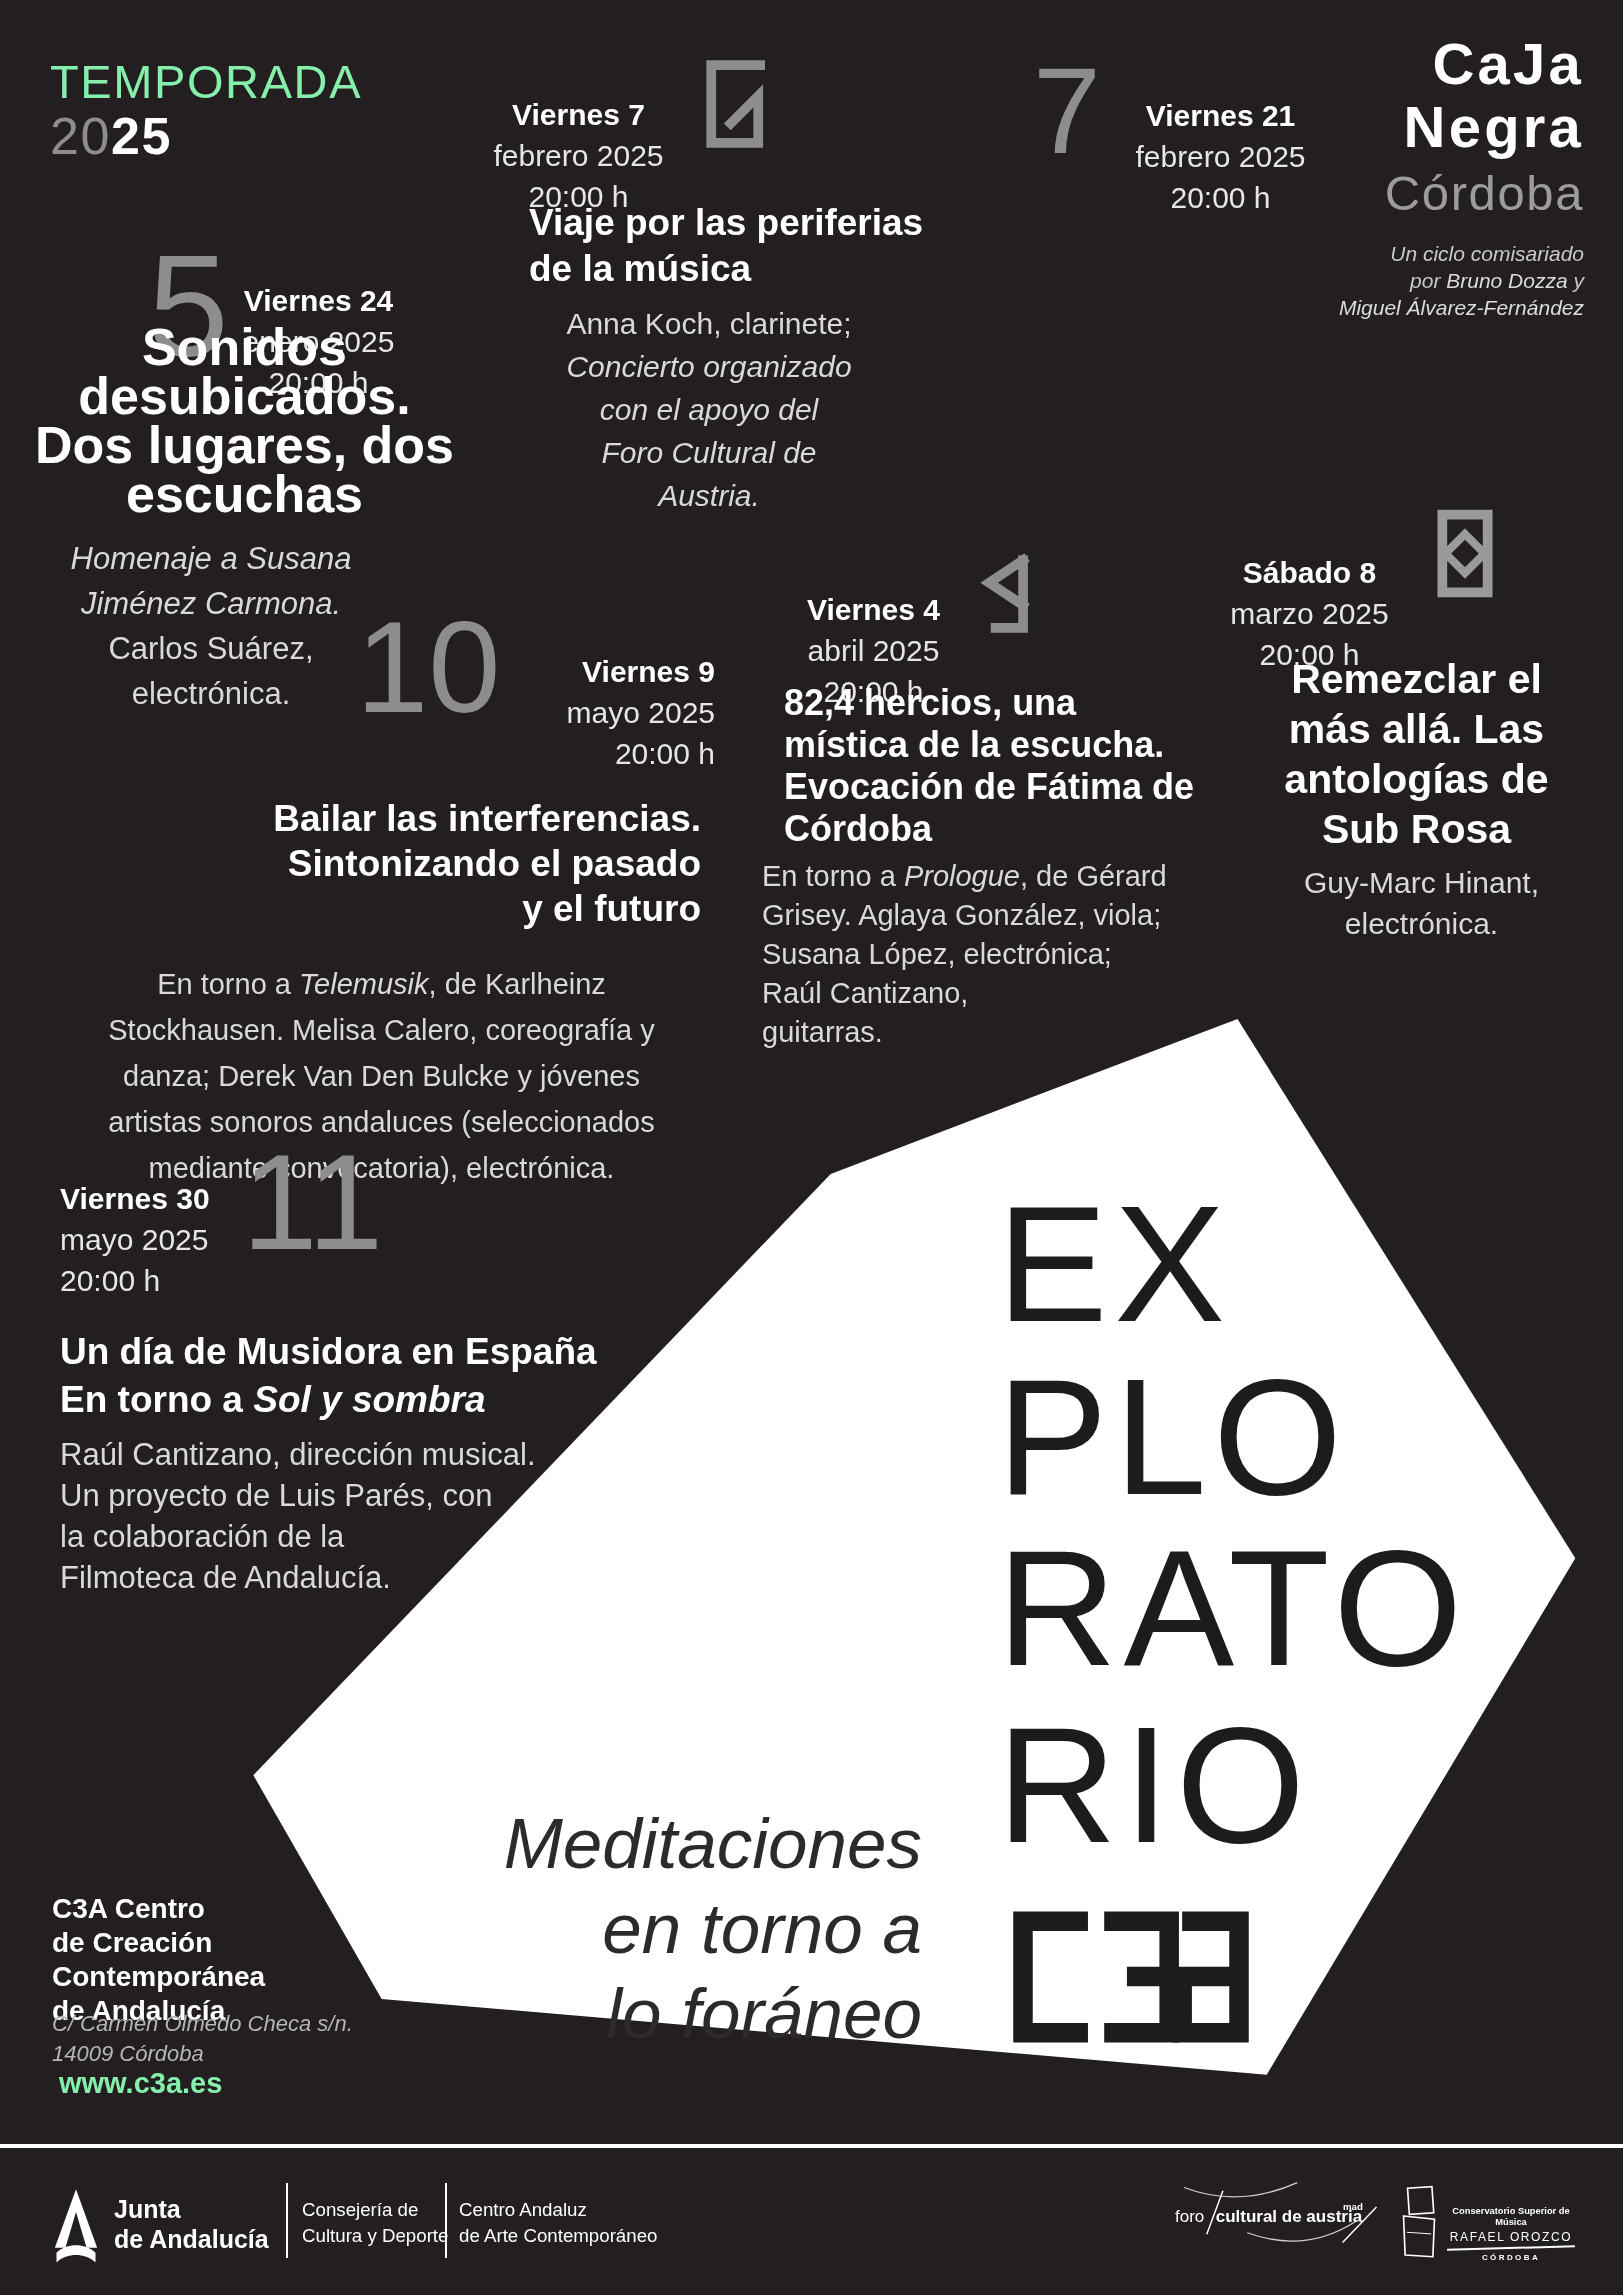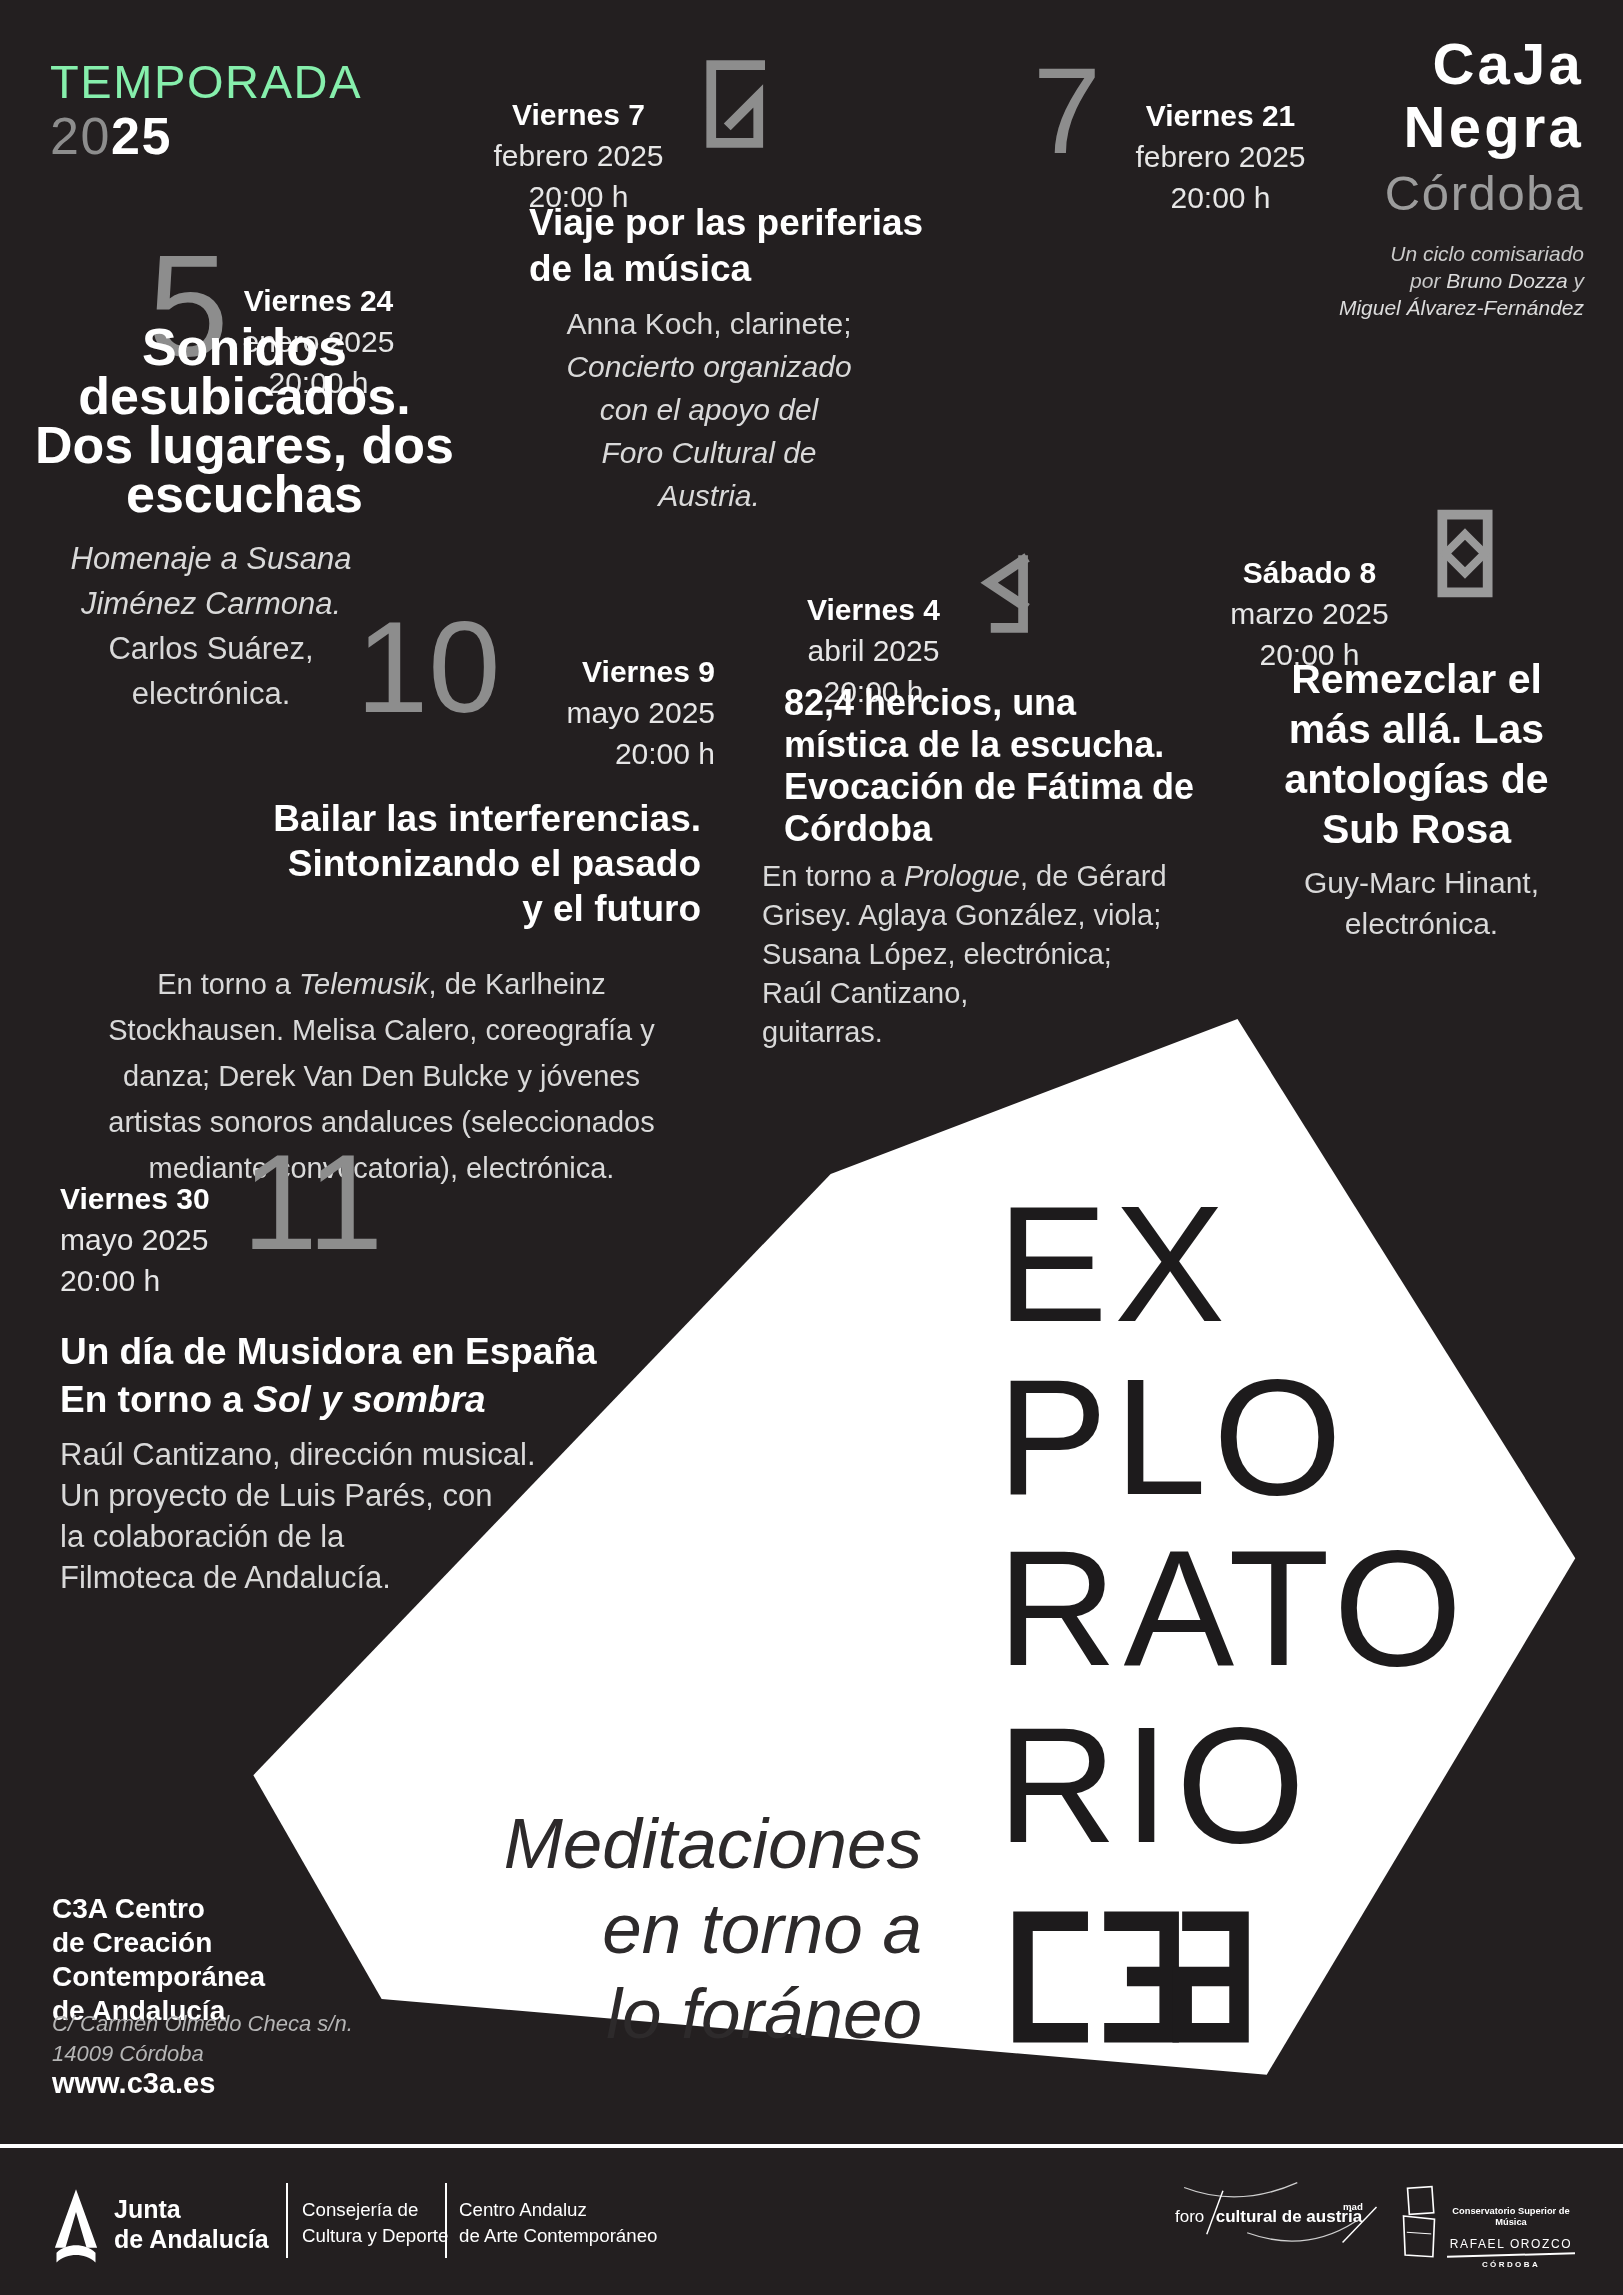--- a/index.html
+++ b/index.html
@@ -76,21 +76,21 @@
         letter-spacing:6.5px;font-weight:400;}
   #x1{top:1181px;}  #x2{top:1354px;}  #x3{top:1525px;}  #x4{top:1702px;}
   #c3asvg{position:absolute;left:1005px;top:1910px;}
 
   #tagline{position:absolute;left:430px;top:1801px;width:492px;text-align:right;
            font-style:italic;font-size:71px;line-height:85px;color:#2d2a2b;}
 
   
   #venuename{position:absolute;left:52px;top:1892px;font-size:28px;line-height:34px;font-weight:700;color:#fff;}
   #venueaddr{position:absolute;left:52px;top:2009px;font-size:22px;line-height:30px;font-style:italic;color:#b5b5b5;}
-  #venueweb{position:absolute;left:52px;top:2067px;font-size:29px;font-weight:700;color:#ffffff;}
+  #venueweb{position:absolute;left:59px;top:2067px;font-size:29px;font-weight:700;color:#86efac;}
 
   
   #sep{position:absolute;left:0;top:2144px;width:1624px;height:4px;background:#ffffff;}
   #footer{position:absolute;left:0;top:2149px;width:1624px;height:147px;background:#231f20;}
   #juntalogo{position:absolute;left:50px;top:2186px;}
   #juntatext{position:absolute;left:114px;top:2194px;font-size:25px;line-height:30px;font-weight:700;color:#fff;}
   .vdiv{position:absolute;top:2183px;width:1.6px;height:75px;background:#fff;}
   #vdiv1{left:286px;} #vdiv2{left:445px;}
   #consejeria{position:absolute;left:302px;top:2197px;font-size:18.7px;line-height:26px;color:#fff;}
   #centro{position:absolute;left:459px;top:2197px;font-size:18.7px;line-height:26px;color:#fff;}
@@ -98,21 +98,21 @@
   #foro{position:absolute;left:1143px;top:2160px;width:252px;height:97px;color:#fff;}
   #forotext{position:absolute;left:32px;top:47px;font-size:17px;font-weight:700;white-space:nowrap;}
   #forotext .fw1{font-weight:400;margin-right:11.4px;}
   #forosup{position:absolute;left:200px;top:41px;font-size:9.7px;font-weight:700;}
   #foroarcs{position:absolute;left:0;top:0;}
 
   #conserv{position:absolute;left:1397px;top:2183px;width:187px;}
   #conservglyph{position:absolute;left:0;top:1.6px;}
   #conservtext{position:absolute;left:45px;top:23px;width:138px;text-align:center;color:#fff;}
   #conservtext .c1{font-size:9.3px;font-weight:700;line-height:11.4px;}
-  #conservtext .c2{font-size:12px;letter-spacing:1.6px;line-height:16px;margin-top:7px;}
+  #conservtext .c2{font-size:12px;letter-spacing:1.6px;line-height:16px;margin-top:0;}
   #conservtext .cline{height:1.6px;background:#fff;margin:2.4px 4.9px 4px 4.9px;transform:rotate(-1.5deg);}
   #conservtext .c3{font-size:8px;font-weight:700;letter-spacing:2.4px;}
 </style>
 </head>
 <body>
 
 <div id="poster">
 
   <div id="whitepoly"></div>
 

